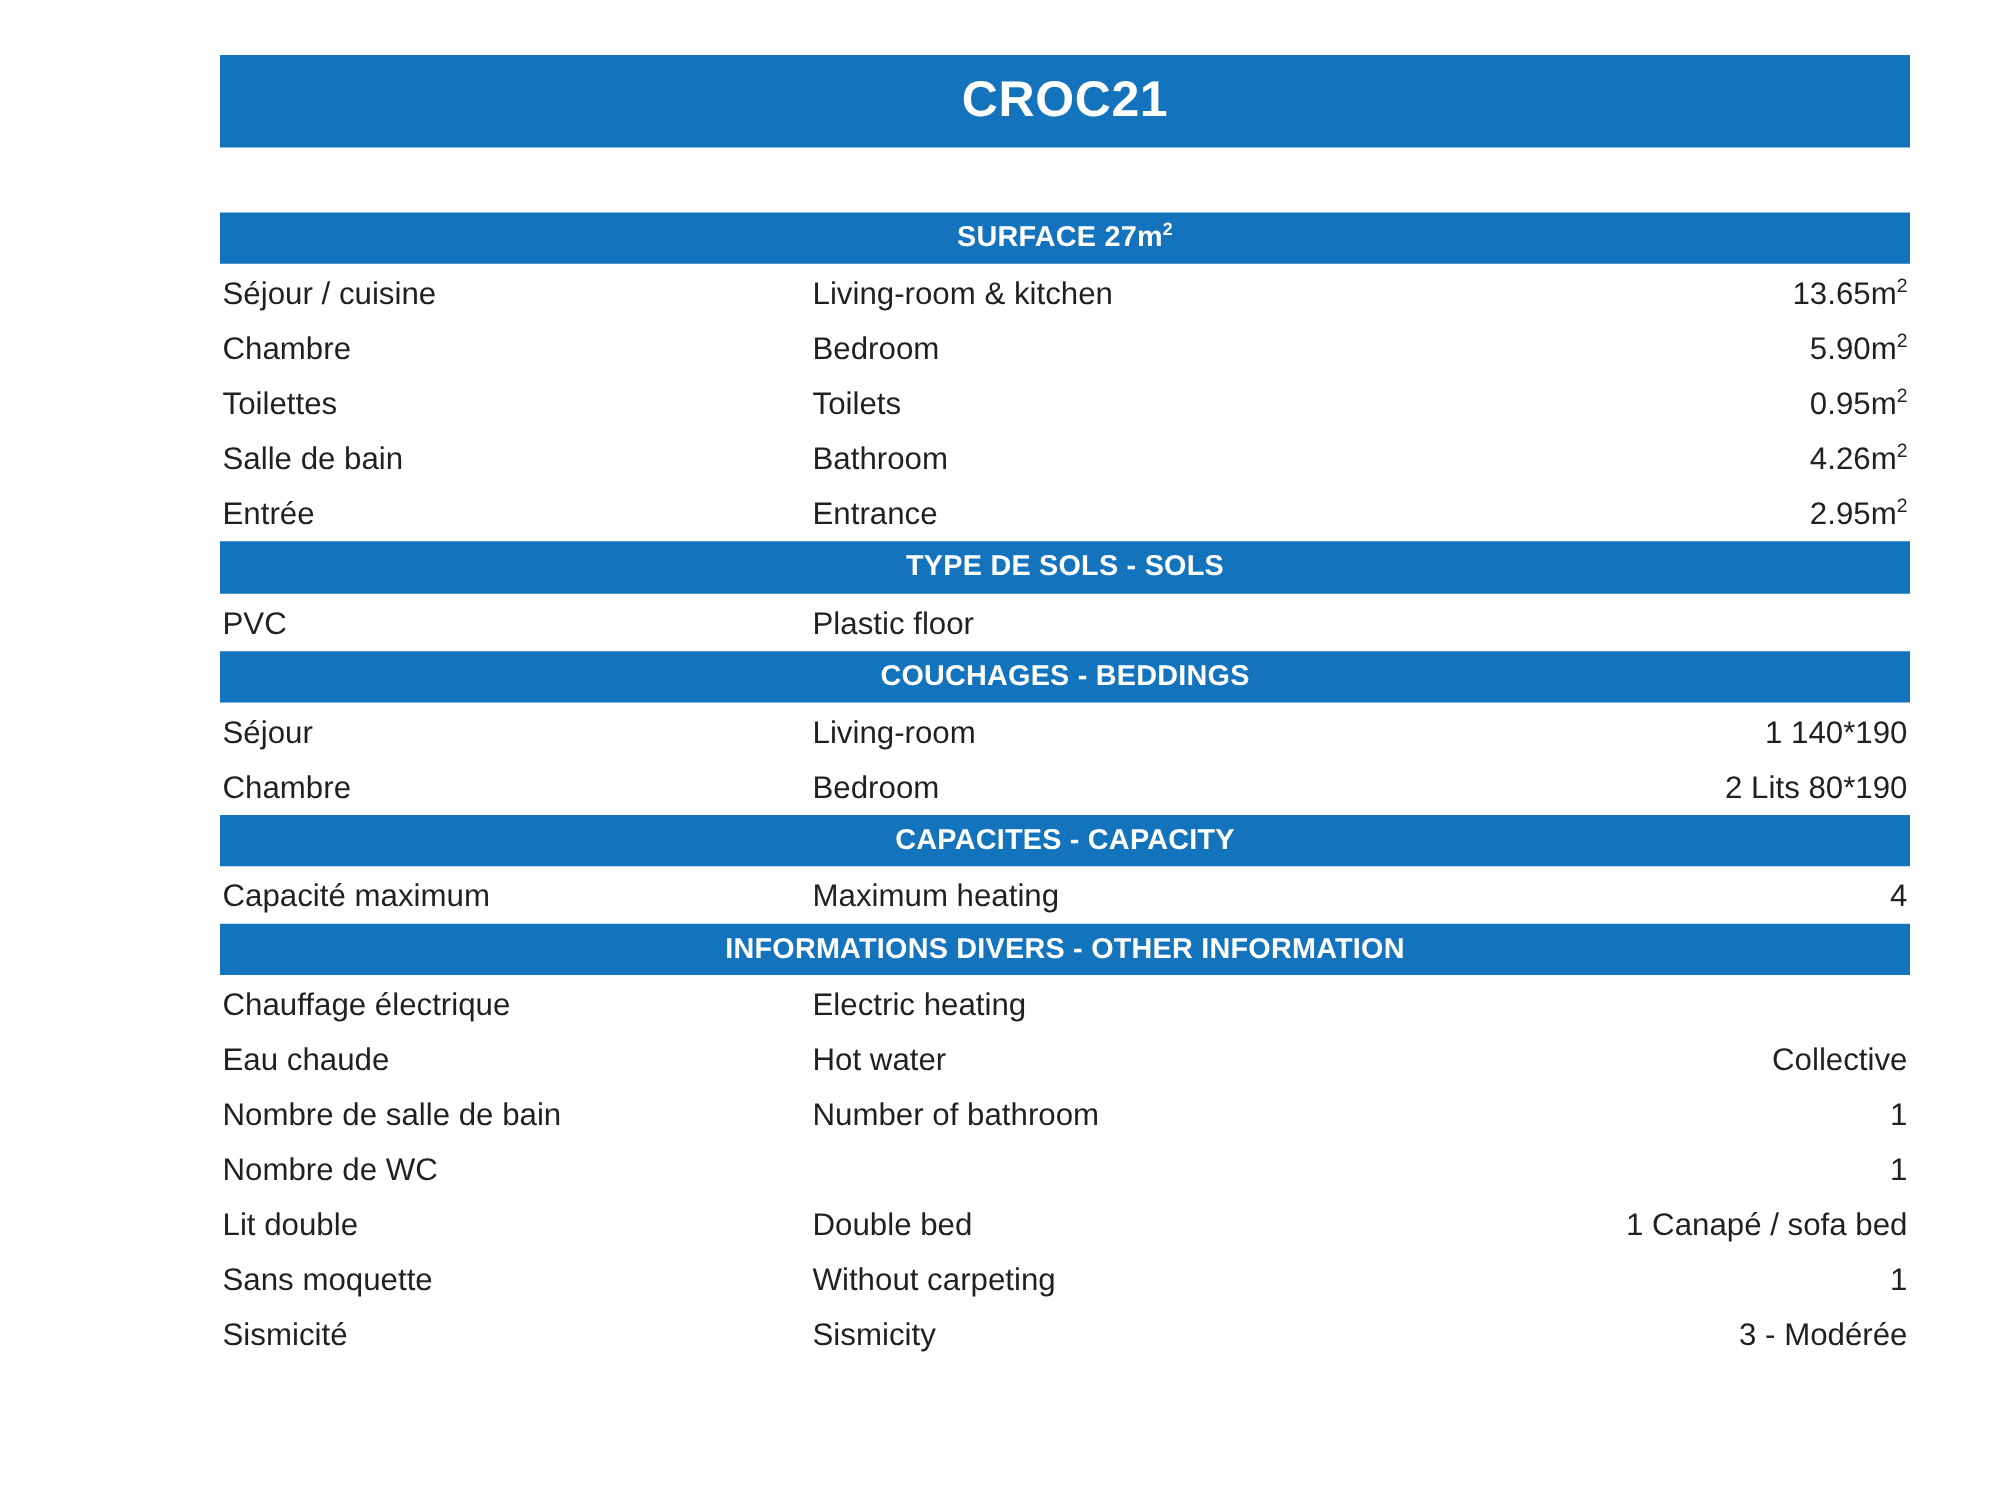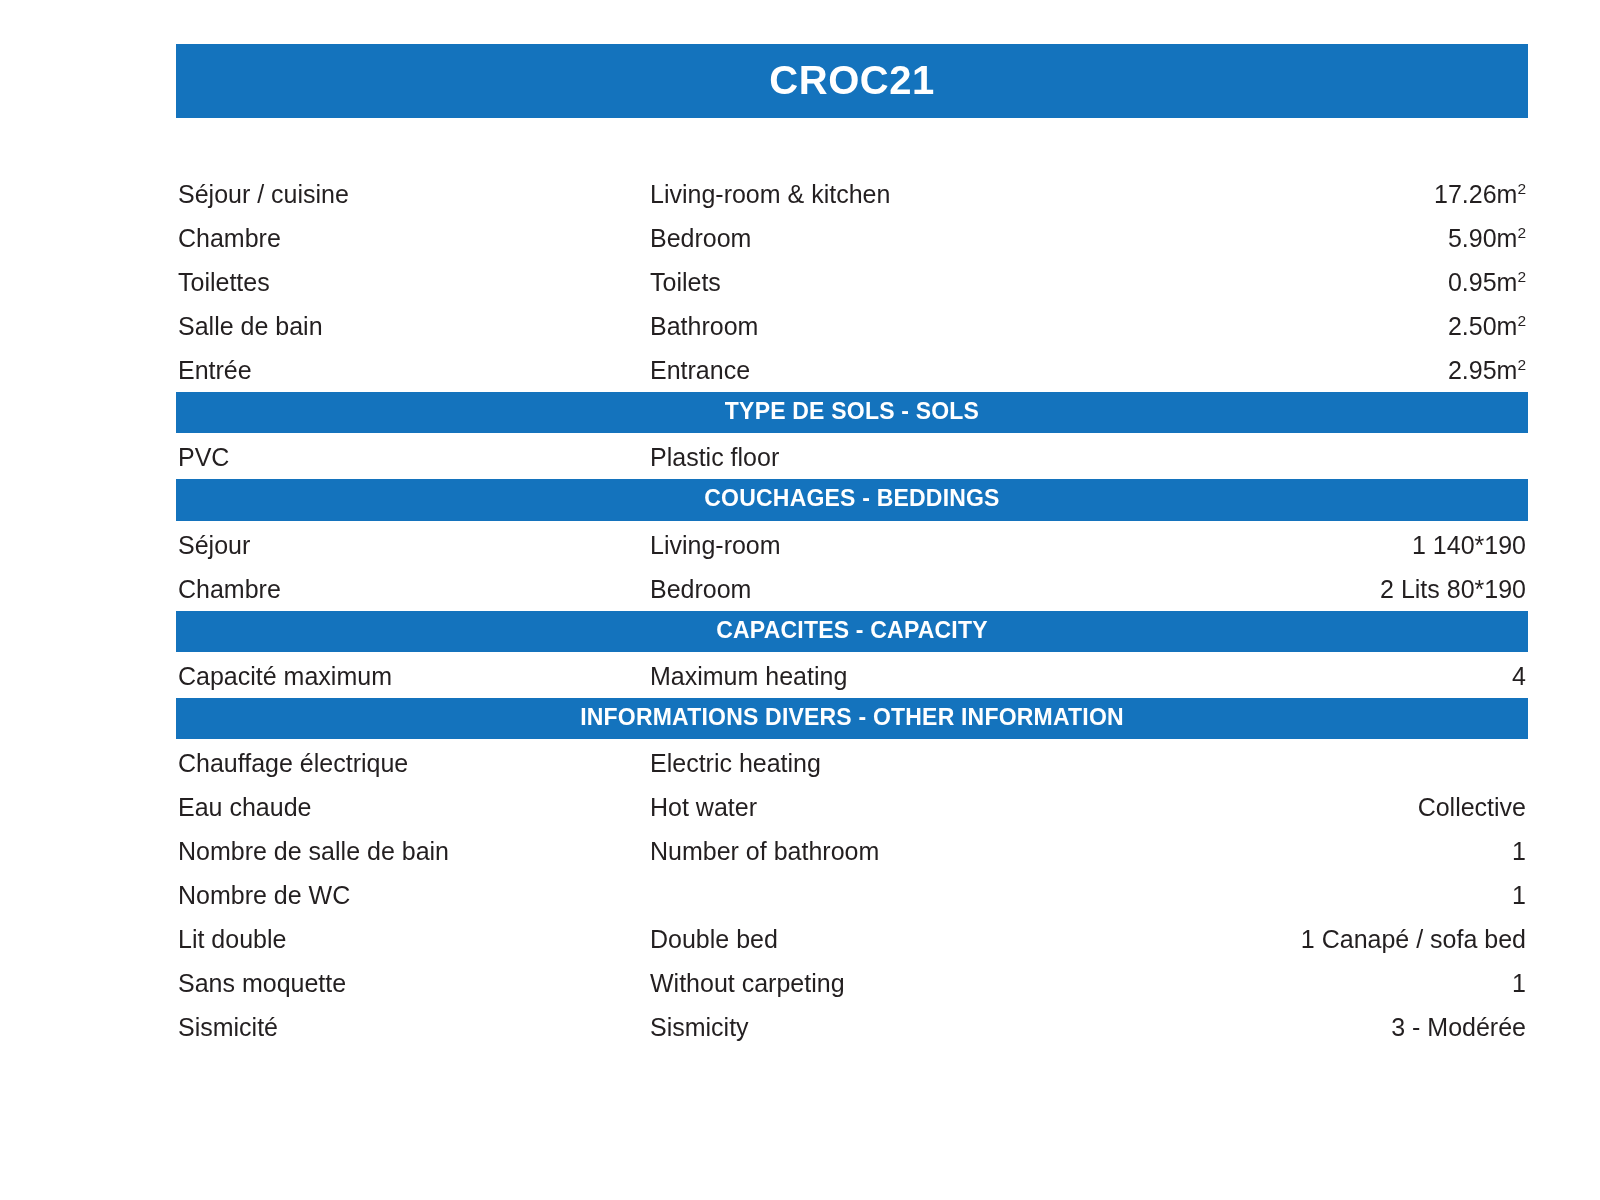--- a/index.html
+++ b/index.html
@@ -80,40 +80,41 @@
 </head>
 <body>
 
 <div class="sheet">
 
   <div class="title-bar">CROC21</div>
   <div class="spacer-after-title"></div>
 
   <div id="sections-container">
       <div class="section">
+        <div class="section-bar"><span>SURFACE 27m</span><sup>2</sup></div>
         <div class="rows">
           <div class="row">
             <div class="col-fr">Séjour / cuisine</div>
             <div class="col-en">Living-room &amp; kitchen</div>
-            <div class="col-val"><span>17.26m</span><sup>2</sup></div>
+            <div class="col-val"><span>13.65m</span><sup>2</sup></div>
           </div>
           <div class="row">
             <div class="col-fr">Chambre</div>
             <div class="col-en">Bedroom</div>
             <div class="col-val"><span>5.90m</span><sup>2</sup></div>
           </div>
           <div class="row">
             <div class="col-fr">Toilettes</div>
             <div class="col-en">Toilets</div>
             <div class="col-val"><span>0.95m</span><sup>2</sup></div>
           </div>
           <div class="row">
             <div class="col-fr">Salle de bain</div>
             <div class="col-en">Bathroom</div>
-            <div class="col-val"><span>2.50m</span><sup>2</sup></div>
+            <div class="col-val"><span>4.26m</span><sup>2</sup></div>
           </div>
           <div class="row">
             <div class="col-fr">Entrée</div>
             <div class="col-en">Entrance</div>
             <div class="col-val"><span>2.95m</span><sup>2</sup></div>
           </div>
         </div>
       </div>
       <div class="section">
         <div class="section-bar"><span>TYPE DE SOLS - SOLS</span></div>

